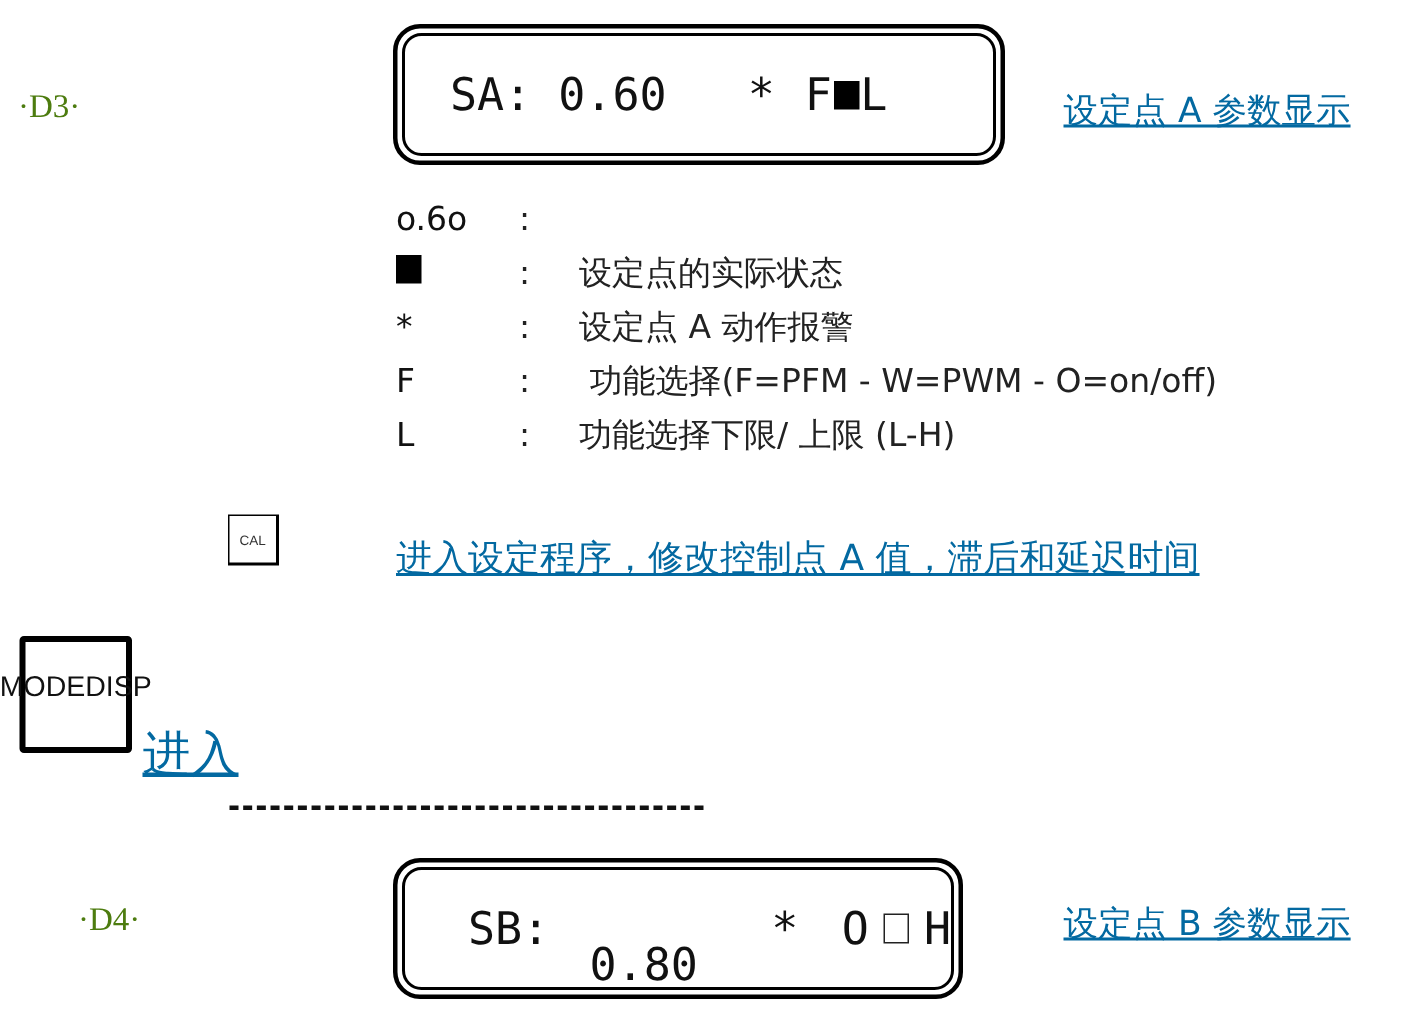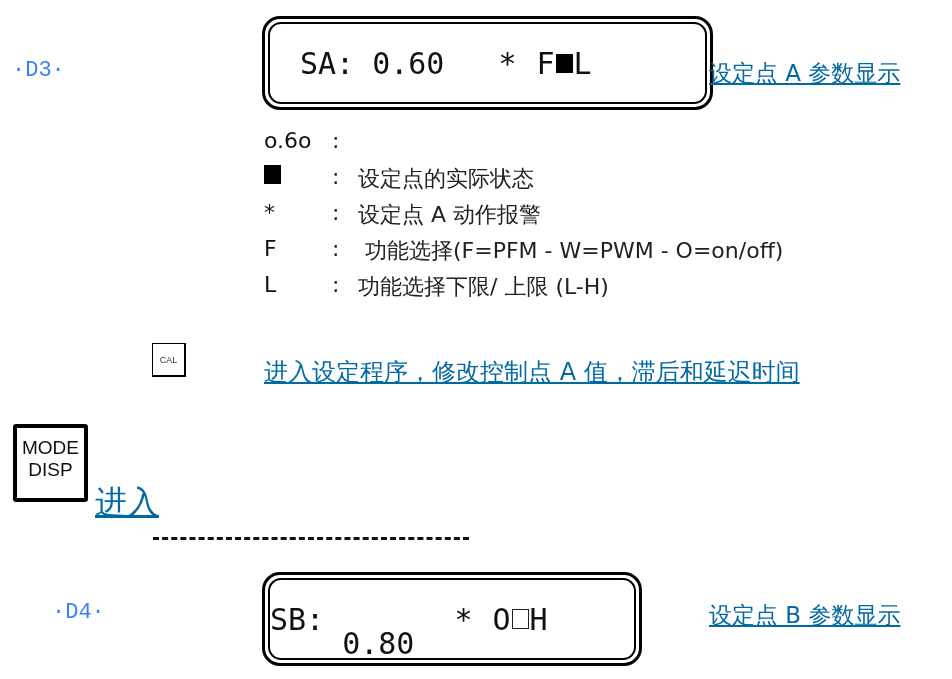--- a/index.html
+++ b/index.html
@@ -3,22 +3,22 @@
   <meta charset="utf-8">
   <style>
     html, body { margin: 0; padding: 0; background: #ffffff; }
     body {
       width: 952px; height: 679px; position: relative; overflow: hidden;
       font-family: "DejaVu Sans", "Liberation Sans", sans-serif;
       color: #111111;
     }
     .abs { position: absolute; }
     .step-label {
-      font-family: Liberation Mono, monospace;
-      font-size: 22px; color: #3b82f6;
+      font-family: Liberation Serif, serif;
+      font-size: 22px; color: #4d7c0f;
     }
     .lcd-outer {
       position: absolute;
       border: 3px solid #000;
       border-radius: 18px;
       padding: 3px;
       box-sizing: border-box;
     }
     .lcd-inner {
       width: 100%; height: 100%;
@@ -38,55 +38,55 @@
     }
     .state-empty {
       display: inline-block; width: 15px; height: 18px; border: 1.5px solid #222;
       background: #fff; vertical-align: baseline; margin: 0 1px;
     }
     .side-caption {
       font-size: 23px; color: #0369a1; white-space: nowrap; text-decoration: underline;
     }
     .legend { position: absolute; left: 264px; top: 128px; }
     .legend-row {
-      display: flex; height: 36px;
-      font-size: 22px; color: #222;
+      display: flex; align-items: center; height: 36px;
+      font-size: 22px; color: #222; gap: 14px;
     }
     .legend-key { width: 68px; color: #111; }
     .legend-colon { width: 26px; }
     .legend-key .sq { display: inline-block; width: 17px; height: 19px; background: #000; }
     .cal-key {
       position: absolute; left: 152px; top: 343px;
       width: 34px; height: 34px;
       border: 1.5px solid #000; border-right-width: 2.5px; border-bottom-width: 2.5px;
       box-sizing: border-box;
       display: flex; align-items: center; justify-content: center;
       font-family: "Liberation Sans", sans-serif; font-size: 9px; color: #333;
     }
     .mode-key {
       position: absolute; left: 13px; top: 424px;
       width: 75px; height: 78px;
       border: 4px solid #000; border-radius: 3px;
       box-sizing: border-box;
-      display: flex; flex-direction: column; align-items: center; justify-content: center;
+      display: flex; flex-direction: row; align-items: center; justify-content: center;
       font-family: "Liberation Sans", sans-serif; font-size: 19px; line-height: 22px; color: #111;
       padding-bottom: 8px;
     }
     .dashes {
       position: absolute; left: 153px; top: 537px;
       width: 316px; height: 0;
       border-top: 3px dashed #111;
     }
   </style>
 </head>
 <body>
 
 <div class="abs step-label" style="left:12px; top:58px;">·D3·</div>
 
-<div class="lcd-outer" style="left:262px; top:16px; width:451px; height:94px;">
+<div class="lcd-outer" style="left:262px; top:16px; width:408px; height:94px;">
   <div class="lcd-inner" style="padding-left:30px;">
     <span class="seg">SA:</span>
     <span class="seg" style="margin-left:18px;">0.60</span>
     <span class="seg" style="margin-left:54px;">*</span>
     <span class="seg" style="margin-left:20px;">F</span>
     <span class="state-filled"></span>
     <span class="seg">L</span>
   </div>
 </div>
 
@@ -128,21 +128,21 @@
   <span>MODE</span>
   <span>DISP</span>
 </div>
 <div class="abs side-caption" style="left:95px; top:481px; font-size:32px;">进入</div>
 
 <div class="dashes"></div>
 
 <div class="abs step-label" style="left:12px; top:600px;margin-left:40px;">·D4·</div>
 
 <div class="lcd-outer" style="left:262px; top:572px; width:380px; height:94px;">
-  <div class="lcd-inner" style="">
+  <div class="lcd-inner" style="padding-left:42px;justify-content:space-between;">
     <span class="seg">SB:</span>
     <span class="seg" style="margin-left:18px;margin-top:48px;">0.80</span>
     <span class="seg" style="margin-left:40px;">*</span>
     <span class="seg" style="margin-left:20px;">O</span>
     <span class="state-empty"></span>
     <span class="seg">H</span>
   </div>
 </div>
 
 <div class="abs side-caption" style="left:709px; top:600px;">设定点 B 参数显示</div>

